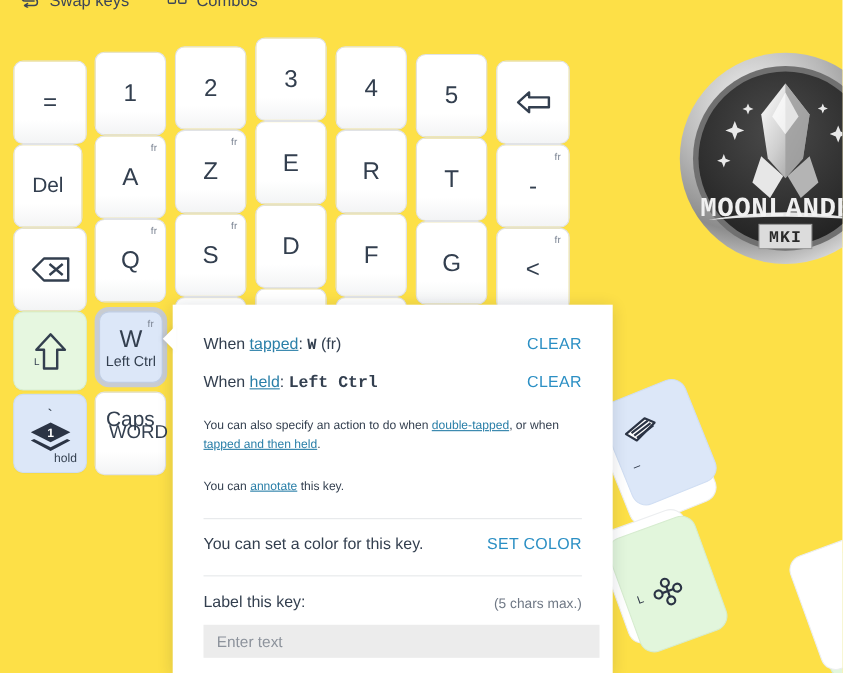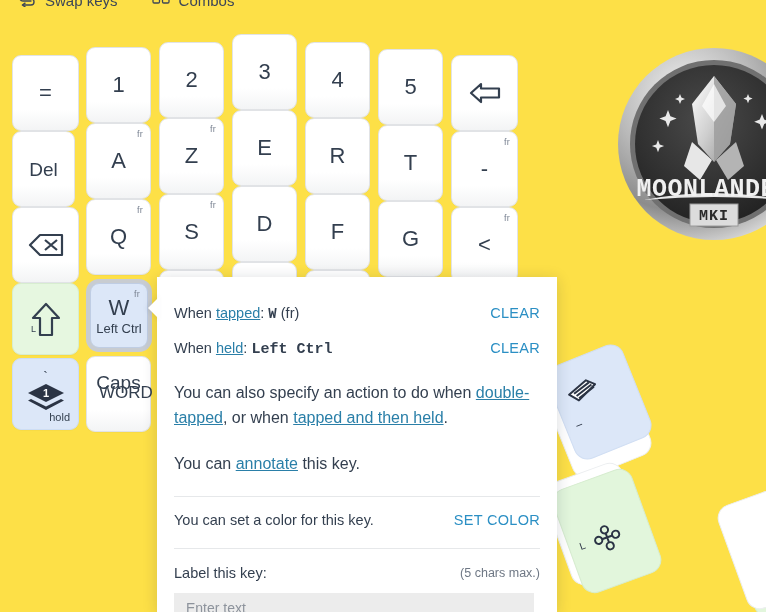--- a/index.html
+++ b/index.html
@@ -71,21 +71,21 @@
   .deco.blue { background:#dce7f8; border:1px solid #d0def3; }
   .deco.green { background:#e2f6dc; border:1px solid #d6eccf; }
   .deco-white { position:absolute; background:#fff; border:1px solid #eceef0; border-radius:14px; }
 
   
   .popup {
     position:absolute; left: 157px; top: 277px; width: 400px; height: 336px;
     background:#fff;
     box-shadow: 0 2px 14px rgba(20,30,50,0.16);
     z-index: 30;
-    padding: 0 17px;
+    padding: 0 28px;
     overflow: hidden;
   }
   .popup-arrow {
     position:absolute; left: 148px; top: 296px; width: 0; height: 0;
     border-top: 12px solid transparent;
     border-bottom: 12px solid transparent;
     border-right: 12px solid #ffffff;
     z-index: 31;
     filter: drop-shadow(-2px 0 2px rgba(20,30,50,0.07));
   }
@@ -93,25 +93,25 @@
     display:flex; align-items:baseline; justify-content:space-between;
     font-size: 14.5px; color:#333f4f;
     padding: 0;
   }
   .prow.r1 { margin-top: 28px; }
   .prow.r2 { margin-top: 18px; }
   .ptext { white-space: nowrap; }
   .mono { font-family:"Liberation Mono", monospace; font-weight:700; font-size:14px; }
   .lnk { color:#2a7fa8; text-decoration: underline; cursor:pointer; }
   .action { color:#2b8fc4; font-size: 14.5px; letter-spacing:.3px; cursor:pointer; }
-  .para { margin-top: 22px; font-size: 16px; line-height: 1.58; color:#333f4f; }
+  .para { margin-top: 22px; font-size: 11px; line-height: 1.58; color:#333f4f; }
   .para.second { margin-top: 20px; }
   .divider { height:1px; background:#e6e8ea; margin: 20px 0 0 0; }
   .crow { display:flex; align-items:center; justify-content:space-between; padding: 15px 0 0 0; font-size:14.5px; }
-  .labelrow { display:flex; align-items:center; justify-content:space-between; padding: 16px 0 0 0; }
+  .labelrow { display:flex; align-items:flex-end; justify-content:space-between; padding: 16px 0 0 0; }
   .labelrow .lbl { font-size: 14.5px; color:#333f4f; }
   .labelrow .hint { font-size: 12.5px; color:#6f7885; }
   .textinput {
     margin-top: 12px; width: 360px; height: 30px;
     background:#ececec; border:none; outline:none;
     padding: 0 12px; font-size: 14px; color:#333f4f;
     font-family:"Liberation Sans", sans-serif;
   }
   .textinput::placeholder { color:#8d939c; }
 </style>

